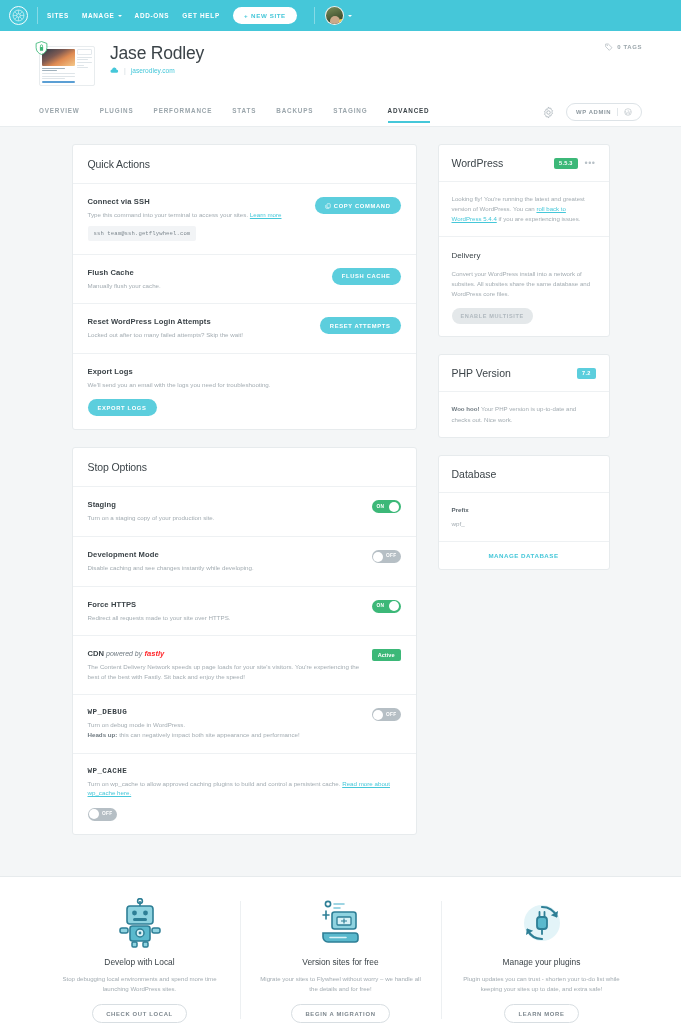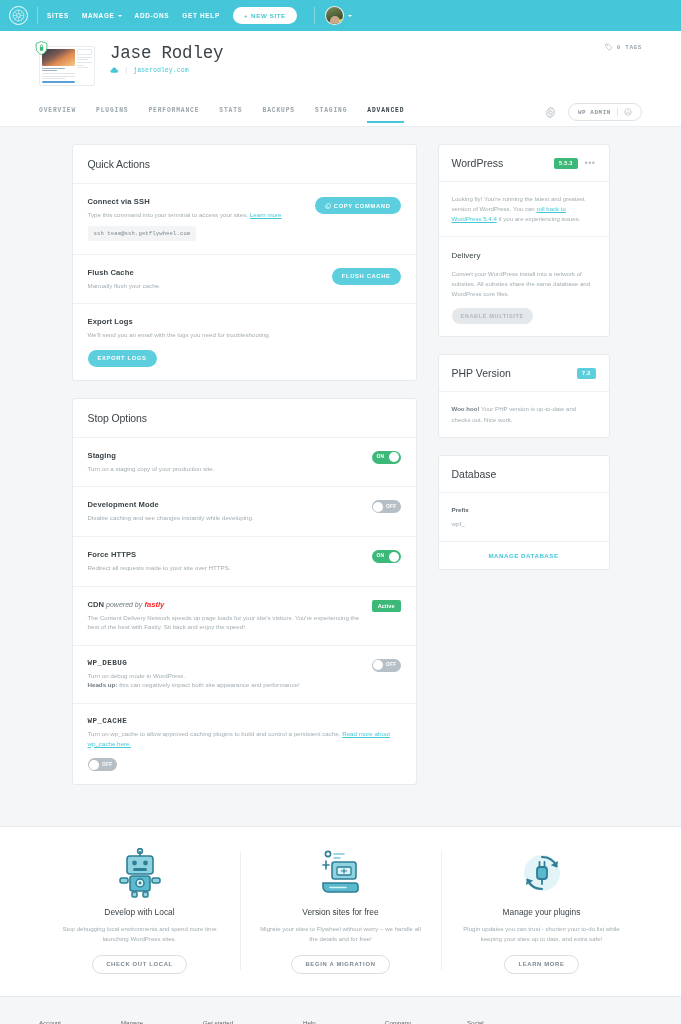--- a/index.html
+++ b/index.html
@@ -54,21 +54,21 @@
   }
   .avatar::after {
     content: ""; position: absolute; left: 4px; top: 9px;
     width: 10px; height: 10px; border-radius: 50% 50% 40% 40%;
     background: #caa98a;
   }
   .avatar-dot { position: absolute; right: -1px; bottom: 0px; width: 5px; height: 5px;
     border-radius: 50%; background: #f5d547; z-index: 3; }
 
   
-  .site-header { background: #fff; padding: 12px 0 0 0; font-family: Liberation Mono, monospace; }
+  .site-header { background: #fff; padding: 12px 0 0 0; }
   .hdr-inner { width: 603px; margin: 0 auto; display: flex; align-items: flex-start; }
   .thumb-wrap { position: relative; width: 56px; flex: 0 0 auto; margin-top: 3px; }
   .thumb {
     width: 56px; height: 40px; background: #fff;
     border: 1px solid #e8ecee; border-radius: 2px; overflow: hidden;
     display: flex; padding: 2px; gap: 2px;
   }
   .thumb-main { flex: 1; display: flex; flex-direction: column; gap: 1.5px; }
   .thumb-photo { height: 17px; border-radius: 1px;
     background: linear-gradient(150deg,#2b3a4a 0%,#7e5a52 38%,#e08b52 62%,#f5c98a 100%); }
@@ -357,20 +357,29 @@
       <div class="row">
         <div class="row-main">
           <div class="row-title">Flush Cache</div>
           <div class="row-desc">Manually flush your cache.</div>
         </div>
         <button class="btn-teal">
           <span>FLUSH CACHE</span>
         </button>
       </div>
 
+      <div class="row">
+        <div class="row-main">
+          <div class="row-title">Reset WordPress Login Attempts</div>
+          <div class="row-desc">Locked out after too many failed attempts? Skip the wait!</div>
+        </div>
+        <button class="btn-teal">
+          <span>RESET ATTEMPTS</span>
+        </button>
+      </div>
 
       <div class="row">
         <div class="row-main">
           <div class="row-title">Export Logs</div>
           <div class="row-desc">We'll send you an email with the logs you need for troubleshooting.</div>
         </div>
         <button class="btn-teal">
           <span>EXPORT LOGS</span>
         </button>
       </div>

